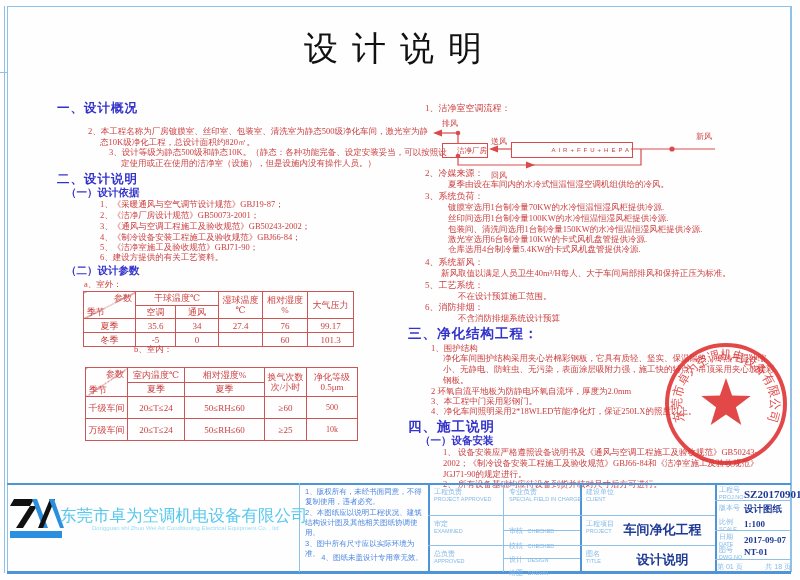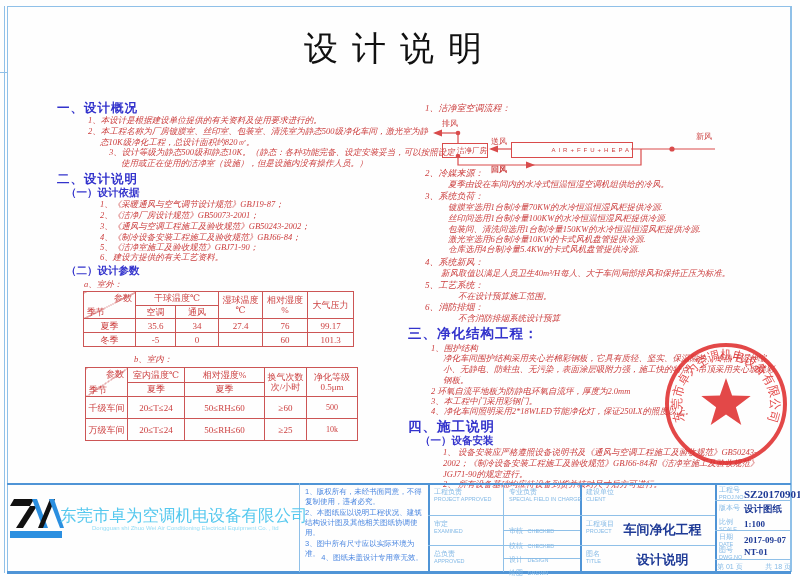--- a/index.html
+++ b/index.html
@@ -1,19 +1,19 @@
 <!DOCTYPE html>
 <html><head>
 <meta charset="utf-8">
 <style>
   html,body{margin:0;padding:0;background:#e8e8e8;}
   .page{position:relative;width:800px;height:580px;background:#fefefe;overflow:hidden;
         font-family:"Liberation Serif","DejaVu Serif",serif;}
   .abs{position:absolute;}
-  .body-txt{font-size:8.5px;line-height:10.8px;color:#cc4040;font-style:italic;}
+  .body-txt{font-size:8.5px;line-height:10.8px;color:#cc4040;}
   .h-main{font-size:12.5px;font-weight:600;color:#3333cc;letter-spacing:1px;}
   .h-sub{font-size:10.5px;font-weight:600;color:#3333cc;}
   .h-big{font-size:13.5px;font-weight:700;color:#3333cc;letter-spacing:1px;}
   .hang{padding-left:12px;text-indent:-12px;}
   .line{position:absolute;background:#8fc0e8;}
   .line-strong{position:absolute;background:#4f94d6;}
   table.ptable{border-collapse:collapse;table-layout:fixed;}
   table.ptable td{border:1px solid #cc5555;color:#cc4040;text-align:center;vertical-align:middle;
         font-size:9px;line-height:10px;padding:0;}
   .diag{background:linear-gradient(to bottom right,transparent 49.2%,#cc5555 49.2%,#cc5555 50.8%,transparent 50.8%);position:relative;}
@@ -37,21 +37,20 @@
     <div class="line" style="left:0px;top:72px;width:7px;height:1px;"></div>
     <div class="line" style="left:7px;top:6px;width:784px;height:1px;"></div>
     <div class="line" style="left:7px;top:6px;width:1px;height:566px;"></div>
     <div class="line" style="left:790px;top:6px;width:1.5px;height:566px;"></div>
     <div class="line-strong" style="left:7px;top:571px;width:784px;height:2.5px;"></div>
   </div>
 
   <div class="abs" style="left:0;top:26px;width:800px;text-align:center;font-size:34px;letter-spacing:14px;color:#111;">设计说明</div>
 
   <div class="abs h-main" style="left:57px;top:100px;">一、设计概况</div>
-  <div class="abs body-txt hang" style="left:88px;top:115px;width:330px;">1、本设计是根据建设单位提供的有关资料及使用要求进行的。</div>
   <div class="abs body-txt hang" style="left:88px;top:126px;width:330px;">2、本工程名称为厂房镀膜室、丝印室、包装室、清洗室为静态500级净化车间，激光室为静态10K级净化工程，总设计面积约820㎡。</div>
   <div class="abs body-txt hang" style="left:88px;top:147px;width:334px;margin-left:21px;">3、设计等级为静态500级和静态10K。（静态：各种功能完备、设定安装妥当，可以按照设定使用或正在使用的洁净室（设施），但是设施内没有操作人员。）</div>
 
   <div class="abs h-main" style="left:57px;top:171px;">二、设计说明</div>
   <div class="abs h-sub" style="left:66px;top:186px;">（一）设计依据</div>
   <div>
     <div class="abs body-txt" style="left:100px;top:199px;">1、《采暖通风与空气调节设计规范》GBJ19-87；</div>
     <div class="abs body-txt" style="left:100px;top:210px;">2、《洁净厂房设计规范》GB50073-2001；</div>
     <div class="abs body-txt" style="left:100px;top:221px;">3、《通风与空调工程施工及验收规范》GB50243-2002；</div>
     <div class="abs body-txt" style="left:100px;top:232px;">4、《制冷设备安装工程施工及验收规范》GBJ66-84；</div>
@@ -104,21 +103,21 @@
       <td>冬季</td>
       <td>-5</td>
       <td>0</td>
       <td></td>
       <td>60</td>
       <td>101.3</td>
     </tr>
   </tbody>
     </table>
 
-  <div class="abs body-txt" style="left:98px;top:354px;padding-left:36px;">b、室内：</div>
+  <div class="abs body-txt" style="left:98px;top:344px;padding-left:36px;">b、室内：</div>
 
   <table class="ptable abs" style="left:85px;top:367px;width:272px;">
     <colgroup>
         <col style="width:42px">
         <col style="width:57px">
         <col style="width:80px">
         <col style="width:42px">
         <col style="width:51px">
       </colgroup>
     <tbody>
@@ -174,21 +173,21 @@
         <polygon points="8,21 17,17.5 17,24.5"></polygon>
         <polygon points="64,37 73,33.5 73,40.5"></polygon>
         <polygon points="110,53 101,49.5 101,56.5"></polygon>
         <circle cx="33" cy="21" r="2.3"></circle>
         <circle cx="33" cy="44" r="2.3"></circle>
         <circle cx="247" cy="37" r="2.6"></circle>
       </g>
     </svg>
     <div class="flow-label abs" style="left:17px;top:6px;">排风</div>
     <div class="flow-label abs" style="left:66px;top:24px;text-align:center;">送风</div>
-    <div class="flow-label abs" style="left:66px;top:52px;font-weight:bold;">回风</div>
+    <div class="flow-label abs" style="left:66px;top:58px;">回风</div>
     <div class="flow-label abs" style="left:271px;top:19px;">新风</div>
     <div class="flow-box" style="left:17px;top:31px;width:44px;height:13px;font-size:7.5px;line-height:13px;">洁净厂房</div>
     <div class="flow-box" style="left:86px;top:30px;width:120px;height:14px;font-size:6px;line-height:14px;letter-spacing:3px;font-family:'Liberation Sans',sans-serif;">AIR+FFU+HEPA</div>
   </div>
 
   <div class="abs body-txt" style="left:425px;top:168px;font-size:9px;">2、冷媒来源：</div>
   <div class="abs body-txt" style="left:448px;top:179px;">夏季由设在车间内的水冷式恒温恒湿空调机组供给的冷风。</div>
 
   <div class="abs body-txt" style="left:425px;top:191px;font-size:9px;">3、系统负荷：</div>
   <div>

